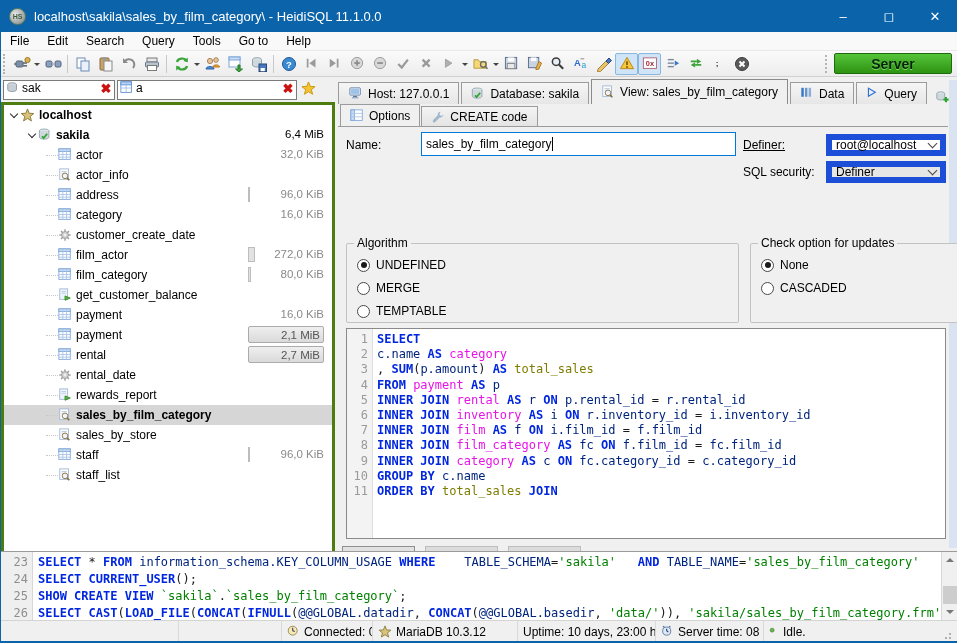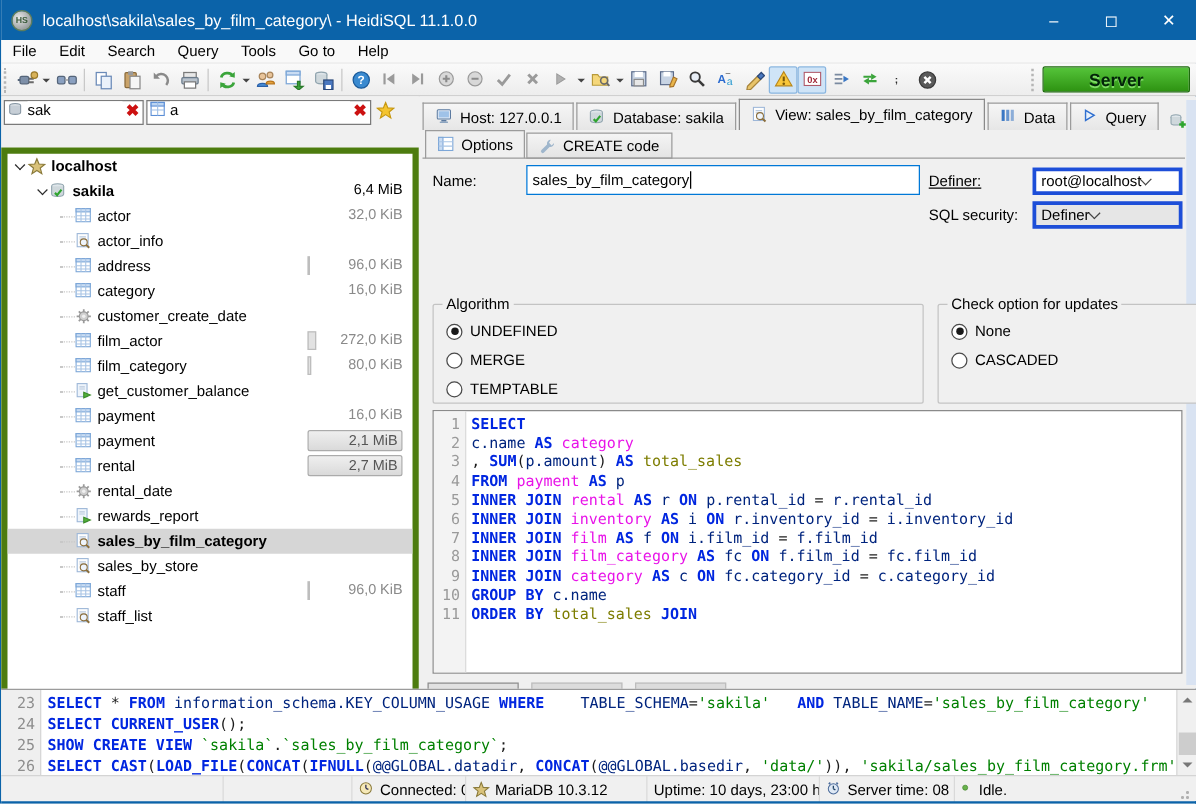--- a/index.html
+++ b/index.html
@@ -32,21 +32,21 @@
   svg.ic { display:block; }
 
   
   .left-panel { position:absolute; left:0; top:77px; width:334px; height:474px; background:#f0f0f0; }
   .filters { position:absolute; left:0; top:2px; width:334px; height:22px; display:flex; align-items:center; }
   .filter-box { display:flex; align-items:flex-start; border:1px solid #7a7a7a; background:#fff; height:20px; margin-left:2px; }
   .filter-box .f-ic { width:18px; display:flex; justify-content:center; }
   .filter-box input { border:0; outline:0; flex:1; font:12px "Liberation Sans",sans-serif; min-width:0; }
   .f-clear { color:#cc1111; font-weight:bold; font-size:13px; width:16px; text-align:center; }
   .fav-star { margin-left:4px; }
-  .tree { position:absolute; left:0; top:41px; width:334px; height:481px; background:#fff; border:5px solid #4d7c0f; overflow:hidden; }
+  .tree { position:absolute; left:0; top:25px; width:334px; height:481px; background:#fff; border:3px solid #4d7c0f; overflow:hidden; }
   .trow { position:relative; height:20px; display:flex; align-items:center; }
   .trow.sel { background:#d6d6d6; }
   .trow .lbl { margin-left:4px; white-space:nowrap; }
   .trow.bold .lbl { font-weight:bold; }
   .chev { width:10px; height:10px; display:inline-block; position:relative; }
   .chev:after { content:""; position:absolute; left:1px; top:1px; width:5px; height:5px; border-right:1.6px solid #2b2b2b; border-bottom:1.6px solid #2b2b2b; transform:rotate(45deg); }
   .size-cell { position:absolute; right:8px; top:1px; width:76px; height:17px; color:#8a8a8a; font-size:11.5px; text-align:right; line-height:17px; }
   .size-cell.dbsize { color:#000; }
   .size-bar { position:absolute; left:0; top:1px; height:15px; background:#e2e2e2; border:1px solid #bdbdbd; }
   .size-full { position:absolute; left:0; top:0; width:76px; height:17px; background:linear-gradient(#efefef,#dadada); border:1px solid #ababab; border-radius:2px; text-align:right; padding-right:3px; color:#555; }
@@ -59,21 +59,21 @@
   .tab.active { background:#f0f0f0; height:25px; border-color:#8a8a8a; }
   .tab-extra { display:flex; align-items:center; padding:0 6px; }
   .subtabbar { position:absolute; left:4px; top:27px; height:23px; display:flex; align-items:flex-end; border-bottom:0; }
   .subtab { display:flex; align-items:center; gap:5px; padding:3px 9px; height:21px; border:1px solid #9b9b9b; background:linear-gradient(#f4f4f4,#e4e4e4); margin-right:1px; white-space:nowrap; }
   .subtab.active { background:#f0f0f0; height:23px; border-bottom-color:#f0f0f0; }
   .pagepane { position:absolute; left:2px; top:49px; width:610px; height:425px; border-top:1px solid #9b9b9b; }
 
   .form-label { position:absolute; color:#000; }
   .name-input { position:absolute; left:83px; top:5px; width:315px; height:24px; border:1px solid #0078d7; background:#fff; display:flex; align-items:center; padding-left:4px; }
   .caret { width:1px; height:14px; background:#000; margin-left:1px; }
-  .combo { position:absolute; height:22px; border:3px solid #1d4ed8; background:#fff; display:flex; align-items:center; justify-content:flex-start; padding:0 4px; }
+  .combo { position:absolute; height:22px; border:6px solid #1d4ed8; background:#fff; display:flex; align-items:center; justify-content:space-between; padding:0 4px; }
   .combo.gray { background:#e6e6e6; }
   .combo .cv:after { content:""; display:block; width:6px; height:6px; border-right:1.4px solid #444; border-bottom:1.4px solid #444; transform:rotate(45deg); margin-top:-3px; }
 
   .groupbox { position:absolute; border:1px solid #c3c3c3; border-radius:2px; background:#f0f0f0; }
   .groupbox .legend { position:absolute; top:-8px; left:7px; background:#f0f0f0; padding:0 3px; }
   .radio-row { position:absolute; left:10px; display:flex; align-items:center; gap:6px; height:18px; }
   .radio { width:13px; height:13px; border:1px solid #4a4a4a; border-radius:50%; background:#fff; position:relative; }
   .radio.on:after { content:""; position:absolute; left:2.5px; top:2.5px; width:6px; height:6px; border-radius:50%; background:#1a1a1a; }
 
   .editor { position:absolute; left:8px; top:201px; width:600px; height:211px; border:1px solid #8a8a8a; background:#fff; display:flex; font-family:"DejaVu Sans Mono",monospace; font-size:12px; line-height:15.2px; overflow:hidden; }

